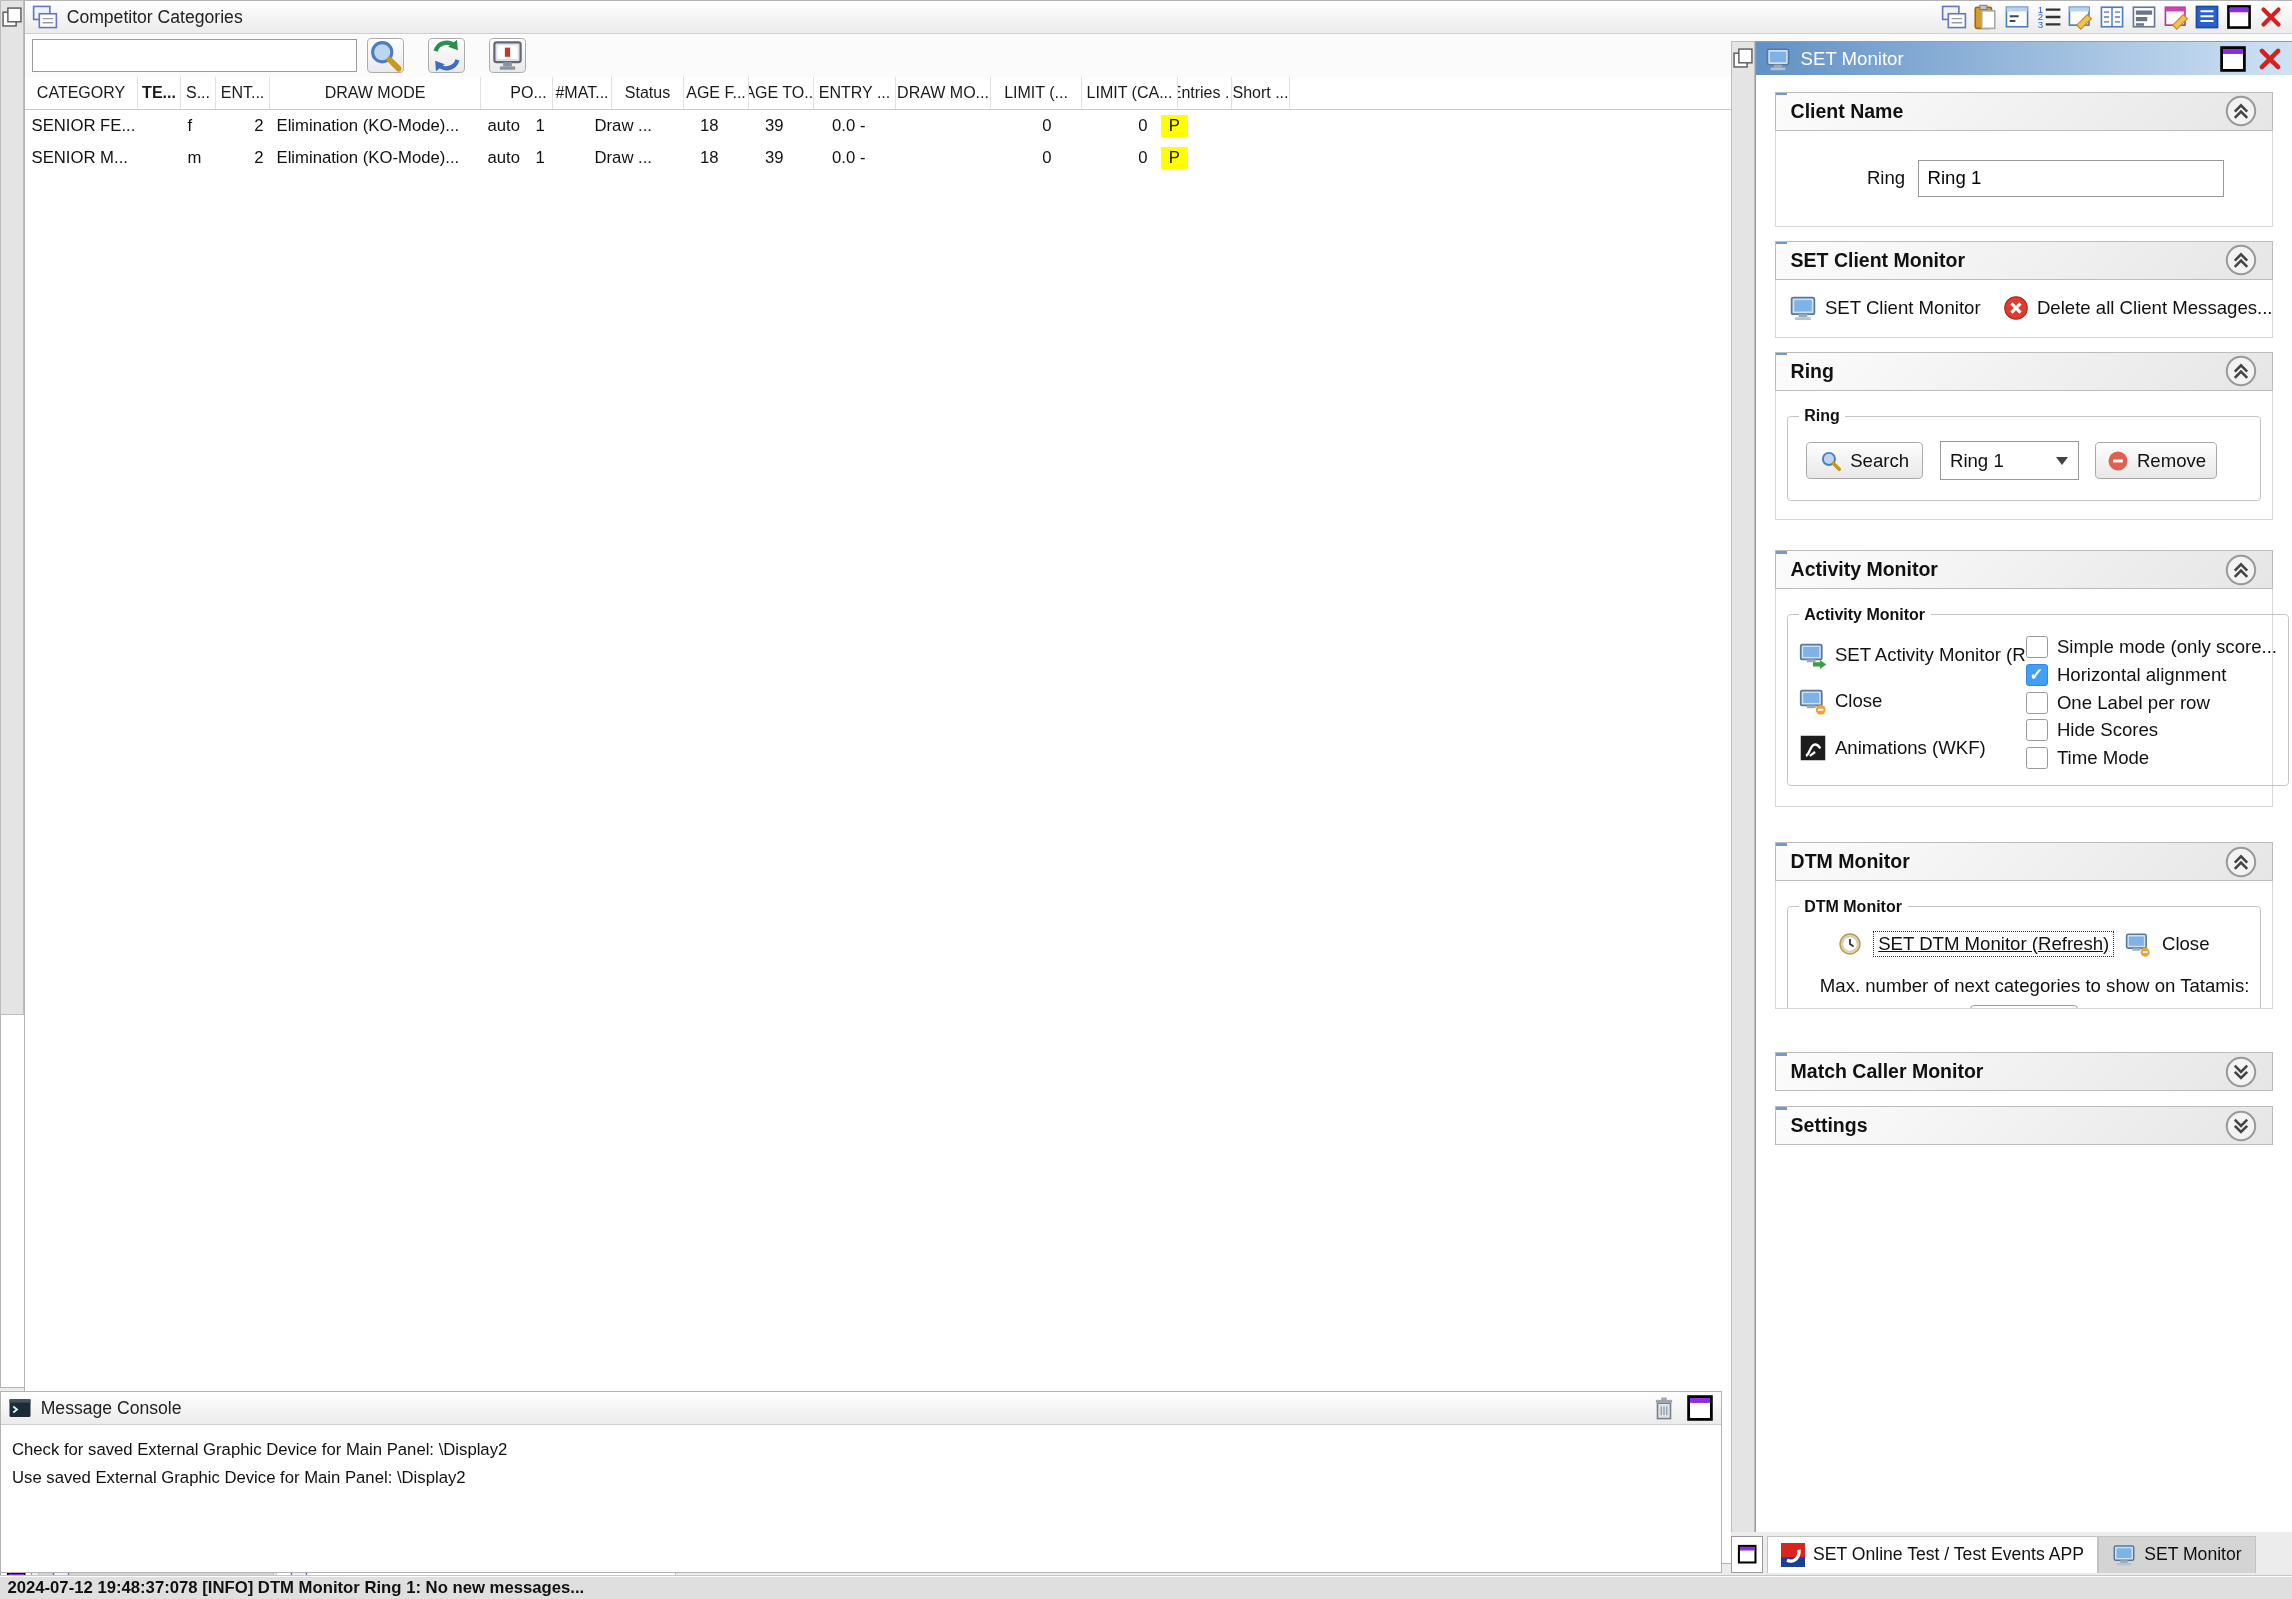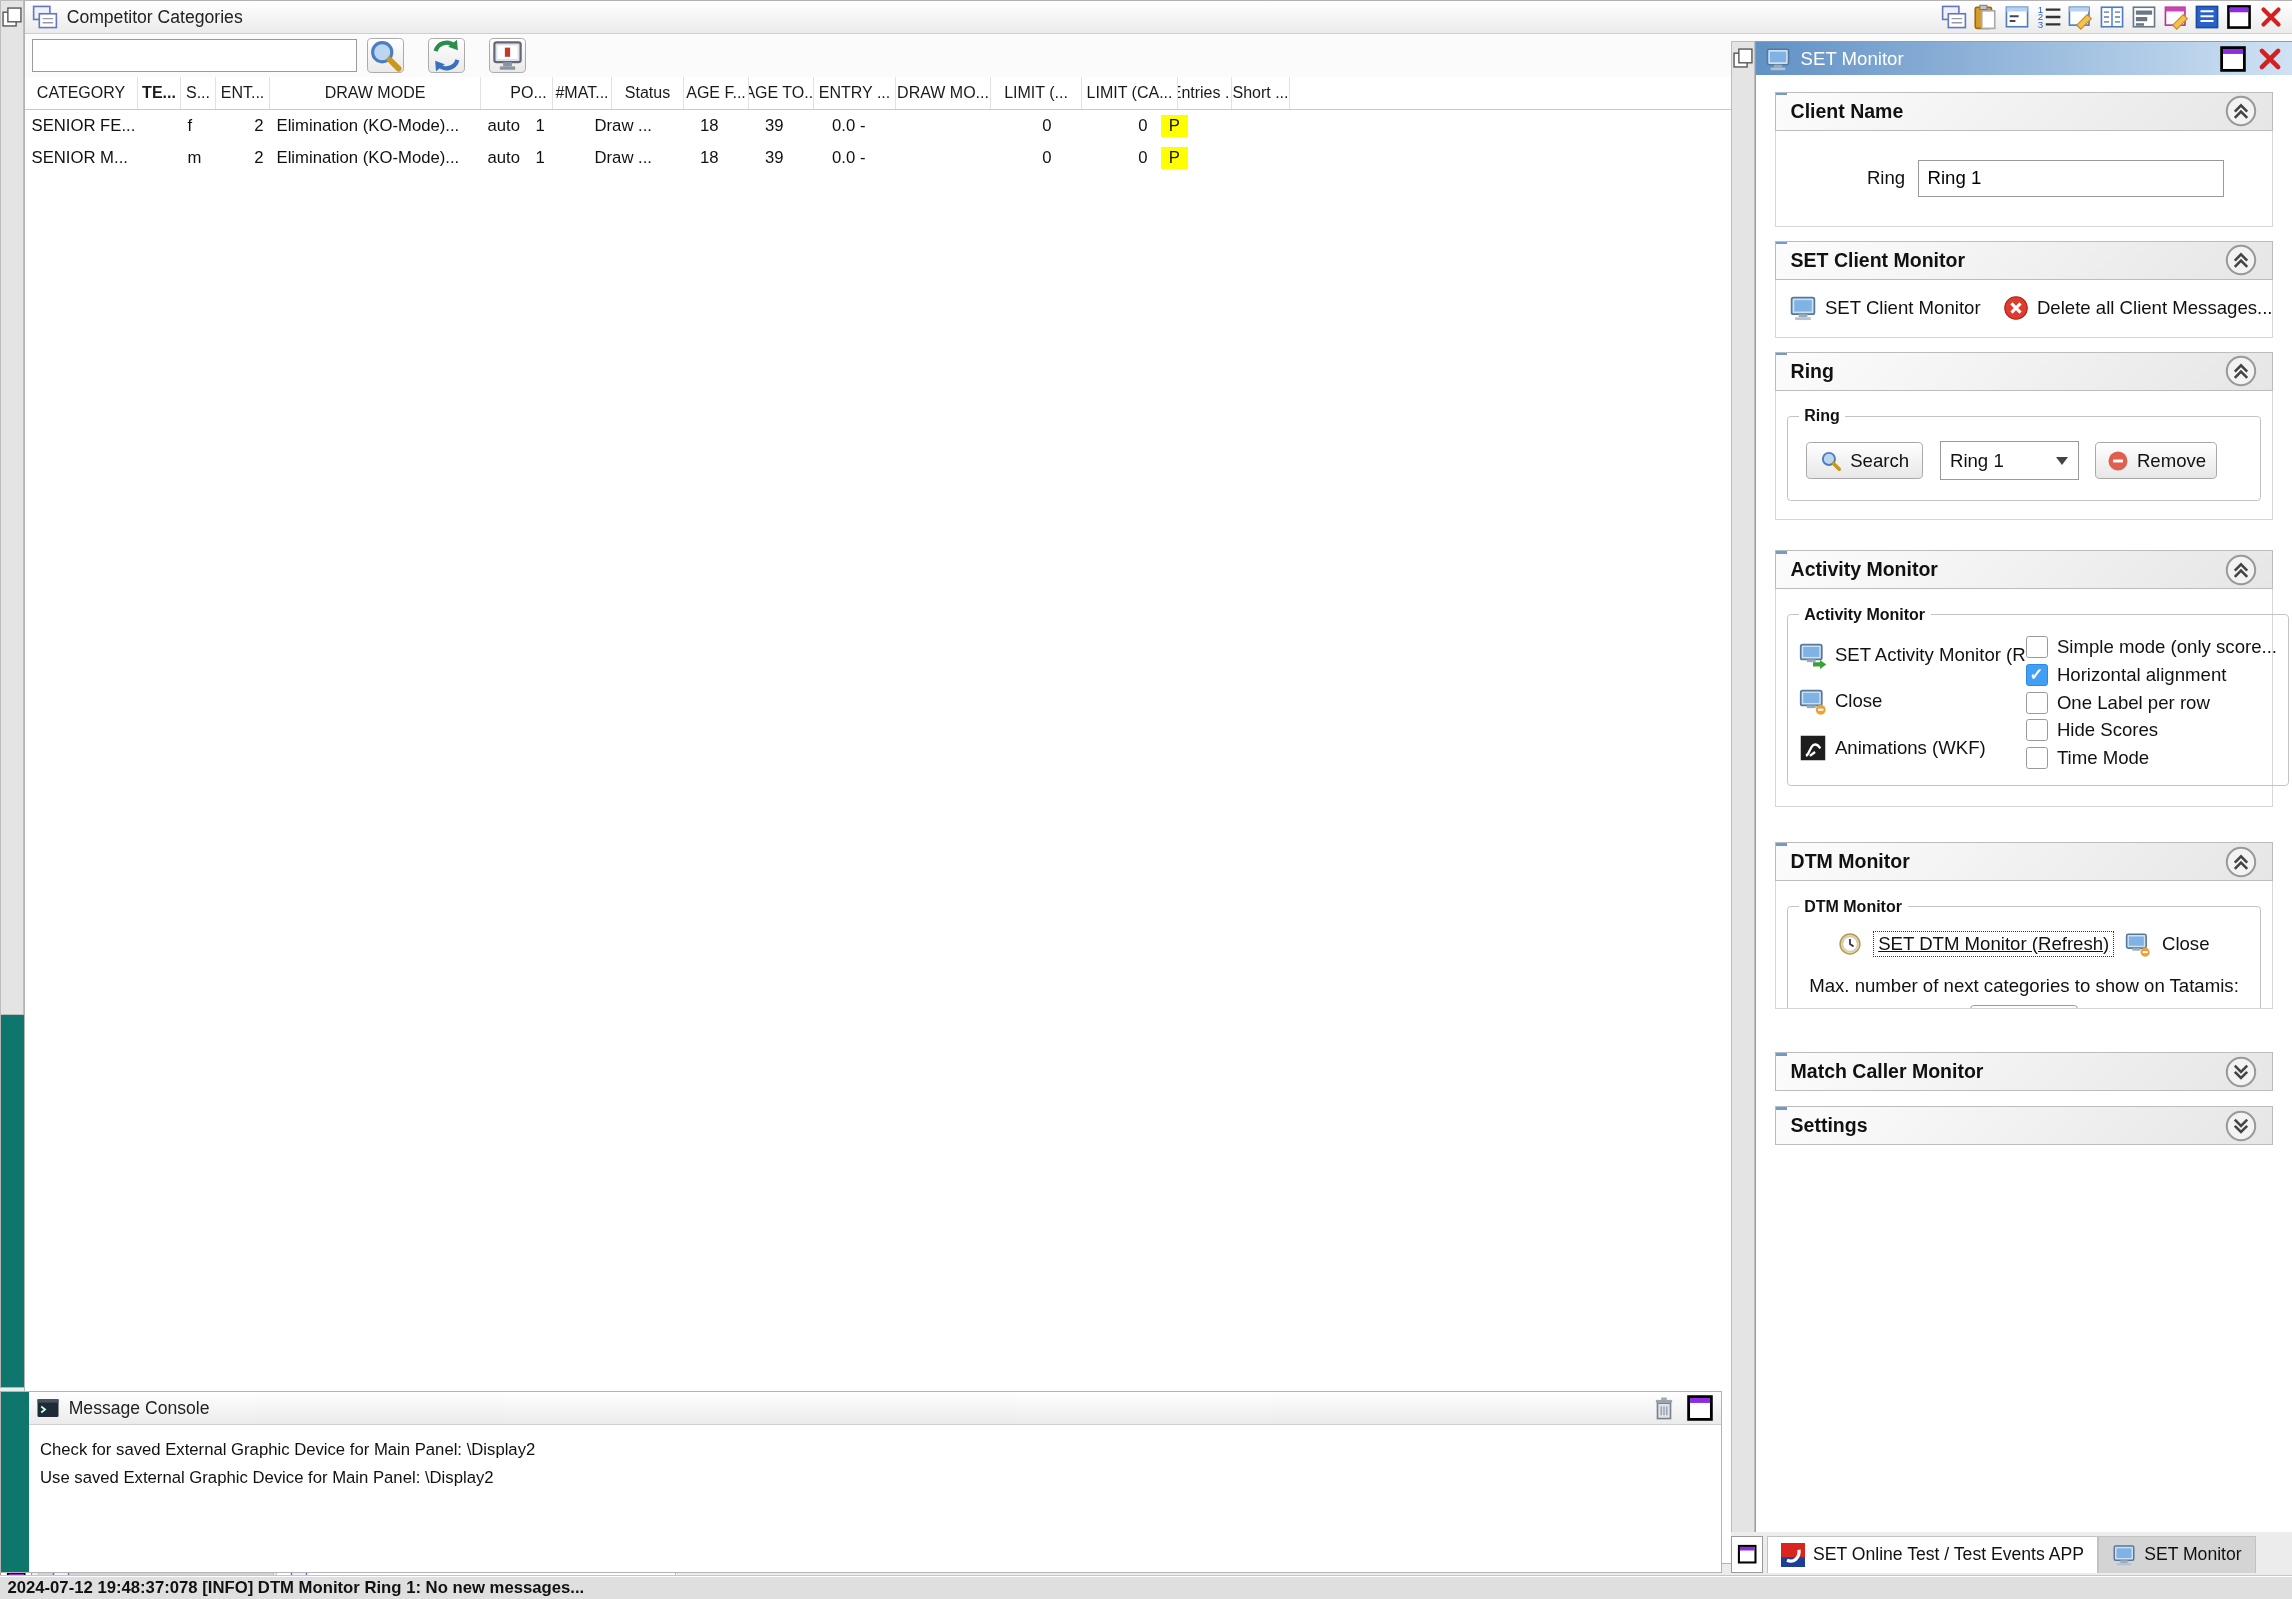--- a/index.html
+++ b/index.html
@@ -22,21 +22,21 @@
   .mitem span.lbl { font-size:18.6px; color:#111; }
   #lock-btn {
     display:flex; align-items:center; gap:9.3px; background:#fff;
     border:0.9px solid #8a8a8a; border-radius:2.8px; padding:3.7px 15px; margin-left:5.6px;
   }
   #win-title { color:#787878; font-size:18.6px; margin-left:13px; white-space:nowrap;
     overflow:hidden; flex:1; }
   .winctl { width:65px; height:35px; display:flex; align-items:center; justify-content:center; }
 
   
-  .panel { position:absolute; background:#0f766e; border:0.9px solid #b3b3b3;padding-left:28px; }
+  .panel { position:absolute; background:#14b8a6; border:0.9px solid #b3b3b3; }
   .ptitle {
     height:33px; display:flex; align-items:center; gap:8.3px; padding:0 7.4px;
     background:linear-gradient(#ffffff,#ebebeb); border-bottom:0.9px solid #cfcfcf;
     flex:none;
   }
   .ptitle .ttl { font-size:17.6px; color:#222; white-space:nowrap; }
   .ptitle .spacer { flex:1; }
   .tbtn { width:28px; height:28px; display:flex; align-items:center; justify-content:center; }
 
   
@@ -1199,21 +1199,21 @@
                 <svg viewBox="0 0 16 16">
                   <rect x="1" y="2" width="12" height="8.5" rx="1" fill="#cfe0f2" stroke="#56789a"></rect>
                   <rect x="2.4" y="3.4" width="9.2" height="5.7" fill="#7fb2e5"></rect>
                   <rect x="4.5" y="10.5" width="5" height="1.6" fill="#9aabbc"></rect>
                   <circle cx="12.4" cy="13" r="2.8" fill="#f0a030"></circle>
                   <rect x="10.9" y="12.4" width="3" height="1.2" fill="#fff"></rect>
                 </svg>
               </span>
             <span style="font-size:18.6px">Close</span>
           </div>
-          <div style="text-align:center;font-size:18.6px;margin-top:13px;">Max. number of next categories to show on Tatamis:</div>
+          <div style="text-align:right;font-size:18.6px;margin-top:13px;">Max. number of next categories to show on Tatamis:</div>
           <div style="display:flex;justify-content:center;margin-top:7.4px;">
             <input class="input" style="width: 108px; height: 32px; border-radius: 3.7px; font-size: 16.7px;" value="2">
           </div>
         </fieldset>
       </div>
 
       <div id="collapsed-wrap" style="margin-top:43px;display:flex;flex-direction:column;gap:15px;">
           <div class="sec">
             <span class="h">Match Caller Monitor</span>
             <span class="chev ic">

